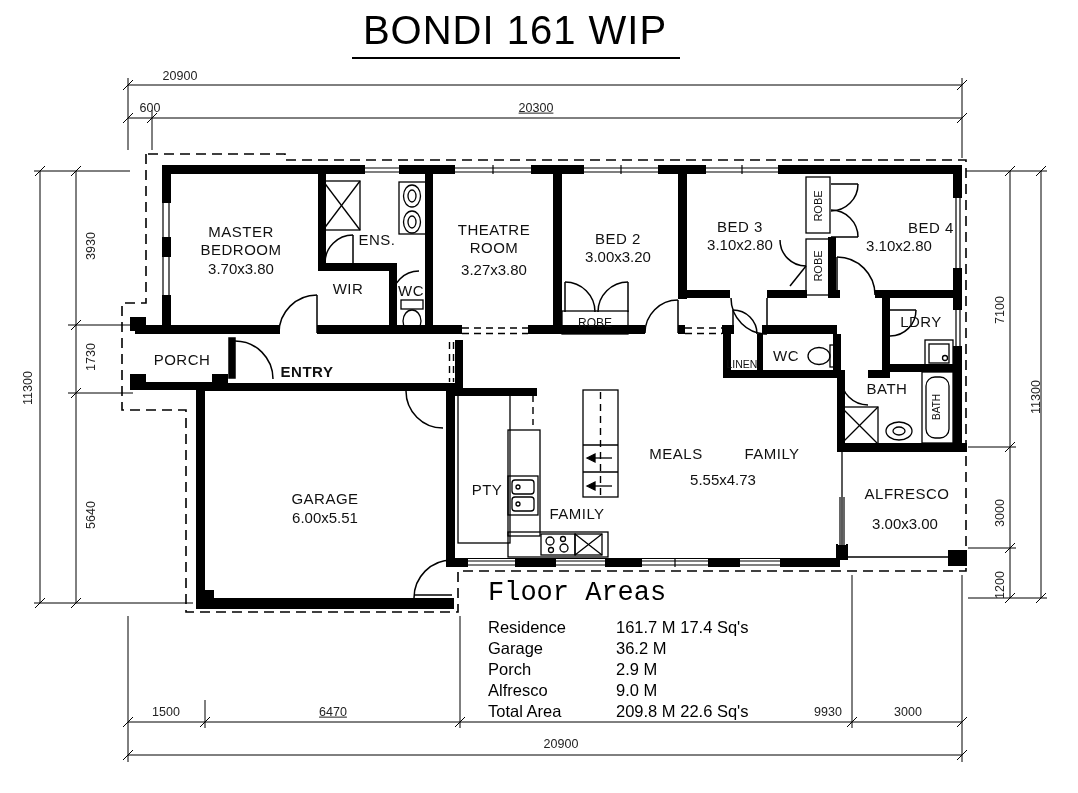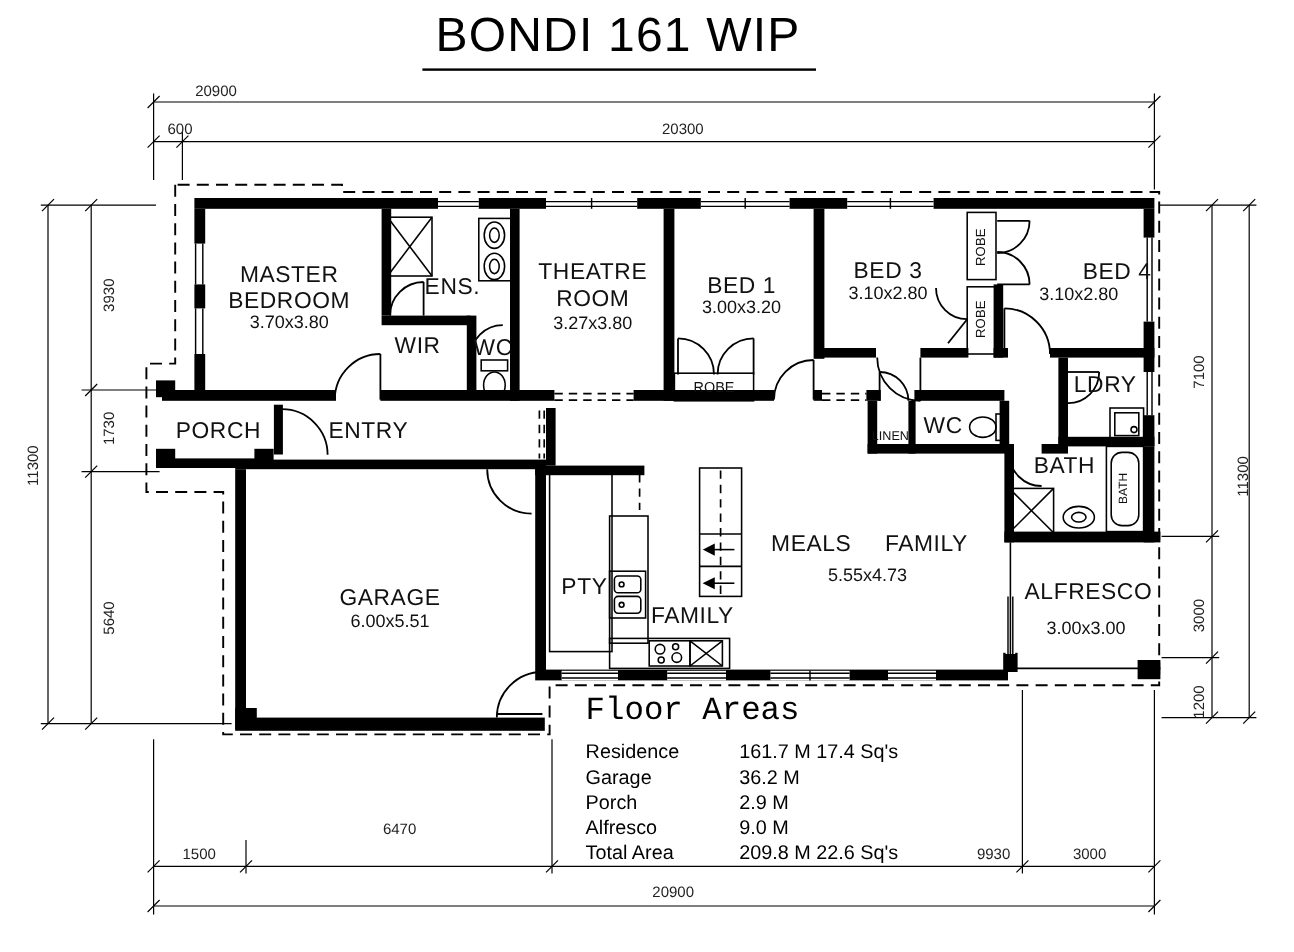--- a/index.html
+++ b/index.html
@@ -3,21 +3,21 @@
 <meta charset="utf-8">
 <style>
   html,body{margin:0;padding:0;background:#fff;}
   #stage{position:relative;width:1078px;height:783px;background:#fff;overflow:hidden;
          font-family:"Liberation Sans",sans-serif;color:#000;}
   #plan-svg{position:absolute;left:0;top:0;}
   .lbl{position:absolute;transform:translate(-50%,-50%);white-space:nowrap;
        font-family:"Liberation Sans",sans-serif;color:#111;line-height:1.18;text-align:center;}
   .rot{transform:translate(-50%,-50%) rotate(-90deg);}
   .wrap{white-space:normal;}
-  .room{font-size:19px;letter-spacing:.5px;}
+  .room{font-size:15px;letter-spacing:.5px;}
   .size{font-size:15px;}
   .dim{font-size:12.5px;color:#222;}
   .small{font-size:11px;}
   #title{position:absolute;left:515px;top:30px;transform:translate(-50%,-50%);
          font-size:40px;letter-spacing:1px;color:#000;}
   #title-underline{position:absolute;left:352px;top:57px;width:328px;height:2px;background:#000;}
   #floor-areas{position:absolute;left:488px;top:578px;}
   #floor-areas .fa-title{font-size:27px;margin-bottom:9px;font-family:Liberation Mono, monospace;}
   #floor-areas .fa-row{display:flex;font-size:16.5px;line-height:21px;}
   #floor-areas .fa-label{width:128px;}
@@ -299,51 +299,51 @@
   <div id="title">BONDI 161 WIP</div>
   <div id="title-underline"></div>
 
   <div class="lbl room wrap" style="left:241px;top:241px;width:130px;">MASTER BEDROOM</div>
   <div class="lbl size" style="left:241px;top:269px;">3.70x3.80</div>
   <div class="lbl room" style="left:377px;top:240px;">ENS.</div>
   <div class="lbl room" style="left:348px;top:289px;">WIR</div>
   <div class="lbl room" style="left:411px;top:291px;">WC</div>
   <div class="lbl room wrap" style="left:494px;top:239px;width:110px;">THEATRE ROOM</div>
   <div class="lbl size" style="left:494px;top:270px;">3.27x3.80</div>
-  <div class="lbl room" style="left:618px;top:239px;">BED 1</div>
+  <div class="lbl room" style="left:618px;top:239px;">BED 2</div>
   <div class="lbl size" style="left:618px;top:257px;">3.00x3.20</div>
   <div class="lbl room" style="left:740px;top:227px;">BED 3</div>
   <div class="lbl size" style="left:740px;top:245px;">3.10x2.80</div>
   <div class="lbl room" style="left:899px;top:228px;margin-left:32px;">BED 4</div>
   <div class="lbl size" style="left:899px;top:246px;">3.10x2.80</div>
   <div class="lbl" style="left:595px;top:323px;font-size:12px;">ROBE</div>
   <div class="lbl rot small" style="left:818px;top:206px;">ROBE</div>
   <div class="lbl rot small" style="left:818px;top:266px;">ROBE</div>
   <div class="lbl room" style="left:921px;top:322px;text-align:center;">LDRY</div>
   <div class="lbl" style="left:742px;top:364px;font-size:10.5px;">LINEN</div>
   <div class="lbl room" style="left:786px;top:356px;">WC</div>
   <div class="lbl room" style="left:887px;top:389px;">BATH</div>
   <div class="lbl rot" style="left:937px;top:407px;font-size:10px;">BATH</div>
   <div class="lbl room" style="left:182px;top:360px;">PORCH</div>
-  <div class="lbl room" style="left:307px;top:360px;">ENTRY</div>
+  <div class="lbl room" style="left:307px;top:372px;font-weight:bold;">ENTRY</div>
   <div class="lbl room" style="left:325px;top:499px;">GARAGE</div>
   <div class="lbl size" style="left:325px;top:518px;">6.00x5.51</div>
   <div class="lbl room" style="left:487px;top:490px;">PTY</div>
   <div class="lbl room" style="left:577px;top:514px;">FAMILY</div>
   <div class="lbl room" style="left:676px;top:454px;">MEALS</div>
   <div class="lbl room" style="left:772px;top:454px;">FAMILY</div>
   <div class="lbl size" style="left:723px;top:480px;">5.55x4.73</div>
   <div class="lbl room" style="left:907px;top:494px;">ALFRESCO</div>
   <div class="lbl size" style="left:905px;top:524px;">3.00x3.00</div>
 
   <div class="lbl dim" style="left:180px;top:76px;">20900</div>
   <div class="lbl dim" style="left:150px;top:108px;">600</div>
-  <div class="lbl dim" style="left:569px;top:108px;">20300</div>
+  <div class="lbl dim" style="left:536px;top:108px;text-decoration:underline;">20300</div>
   <div class="lbl dim" style="left:166px;top:712px;">1500</div>
-  <div class="lbl dim" style="left:333px;top:691px;">6470</div>
+  <div class="lbl dim" style="left:333px;top:712px;text-decoration:underline;">6470</div>
   <div class="lbl dim" style="left:828px;top:712px;text-align:right;">9930</div>
   <div class="lbl dim" style="left:908px;top:712px;">3000</div>
   <div class="lbl dim" style="left:561px;top:744px;">20900</div>
   <div class="lbl dim rot" style="left:91px;top:246px;">3930</div>
   <div class="lbl dim rot" style="left:91px;top:357px;">1730</div>
   <div class="lbl dim rot" style="left:91px;top:515px;">5640</div>
   <div class="lbl dim rot" style="left:28px;top:388px;">11300</div>
   <div class="lbl dim rot" style="left:1000px;top:310px;">7100</div>
   <div class="lbl dim rot" style="left:1000px;top:513px;">3000</div>
   <div class="lbl dim rot" style="left:1000px;top:585px;">1200</div>

